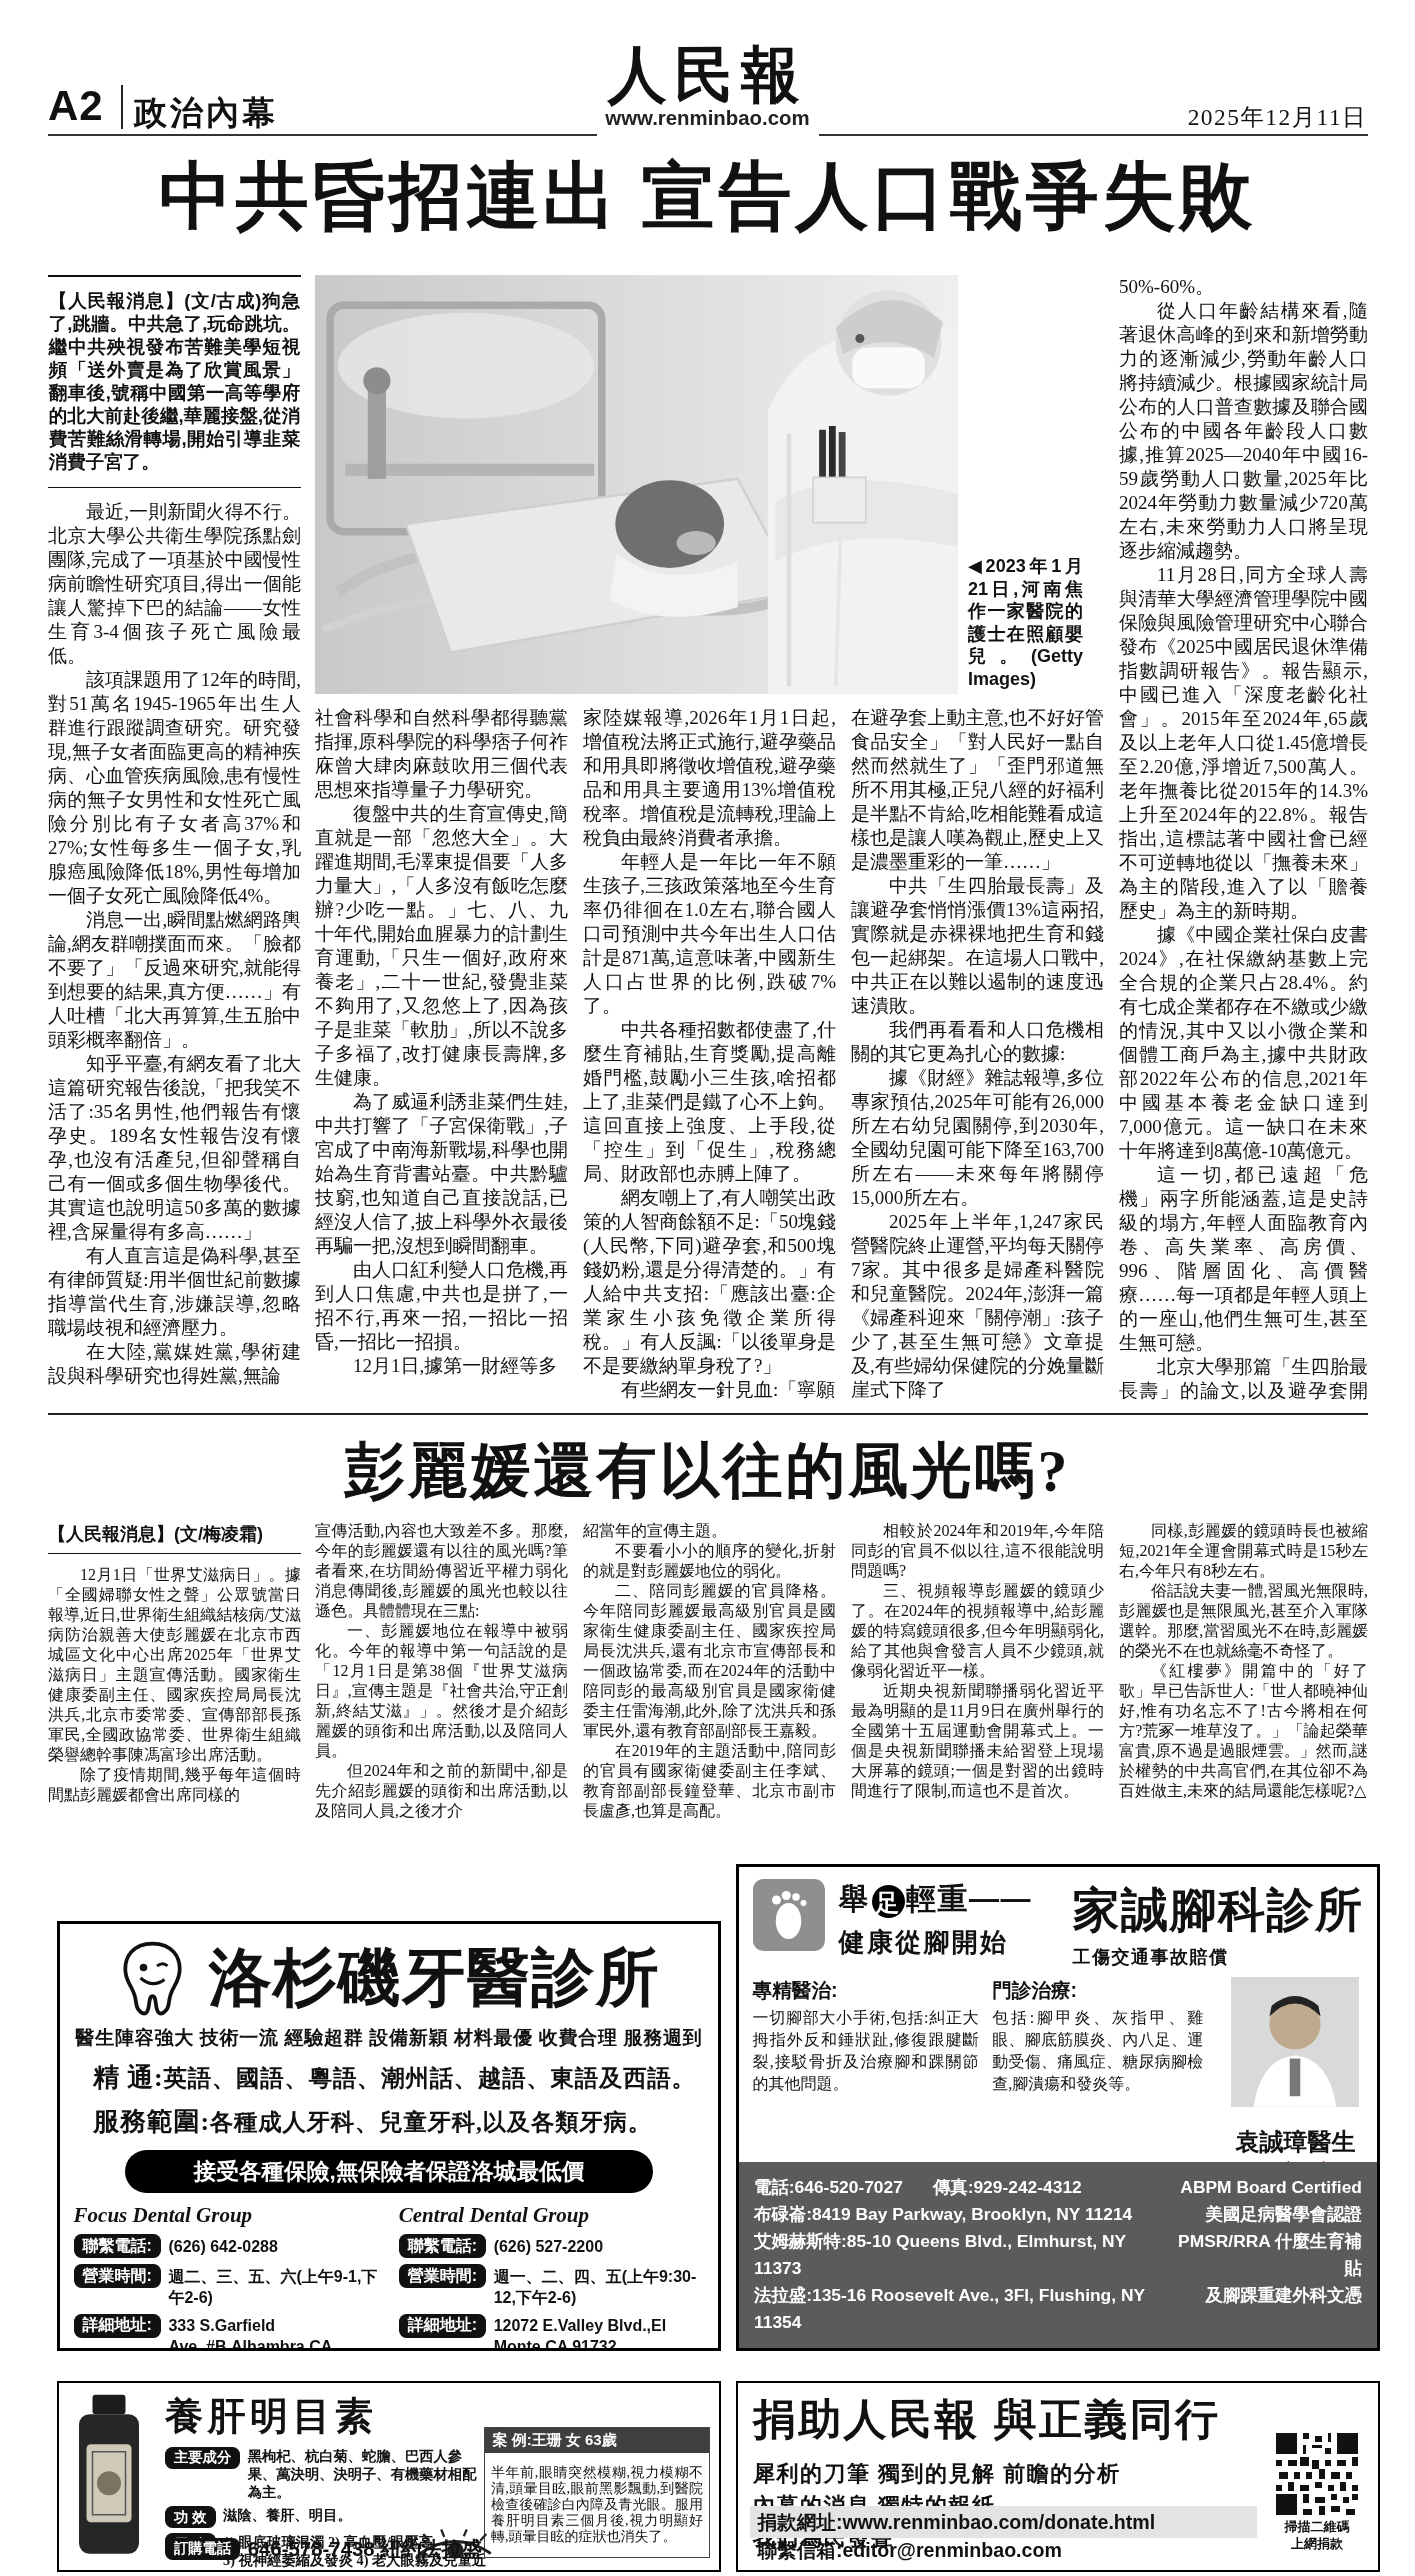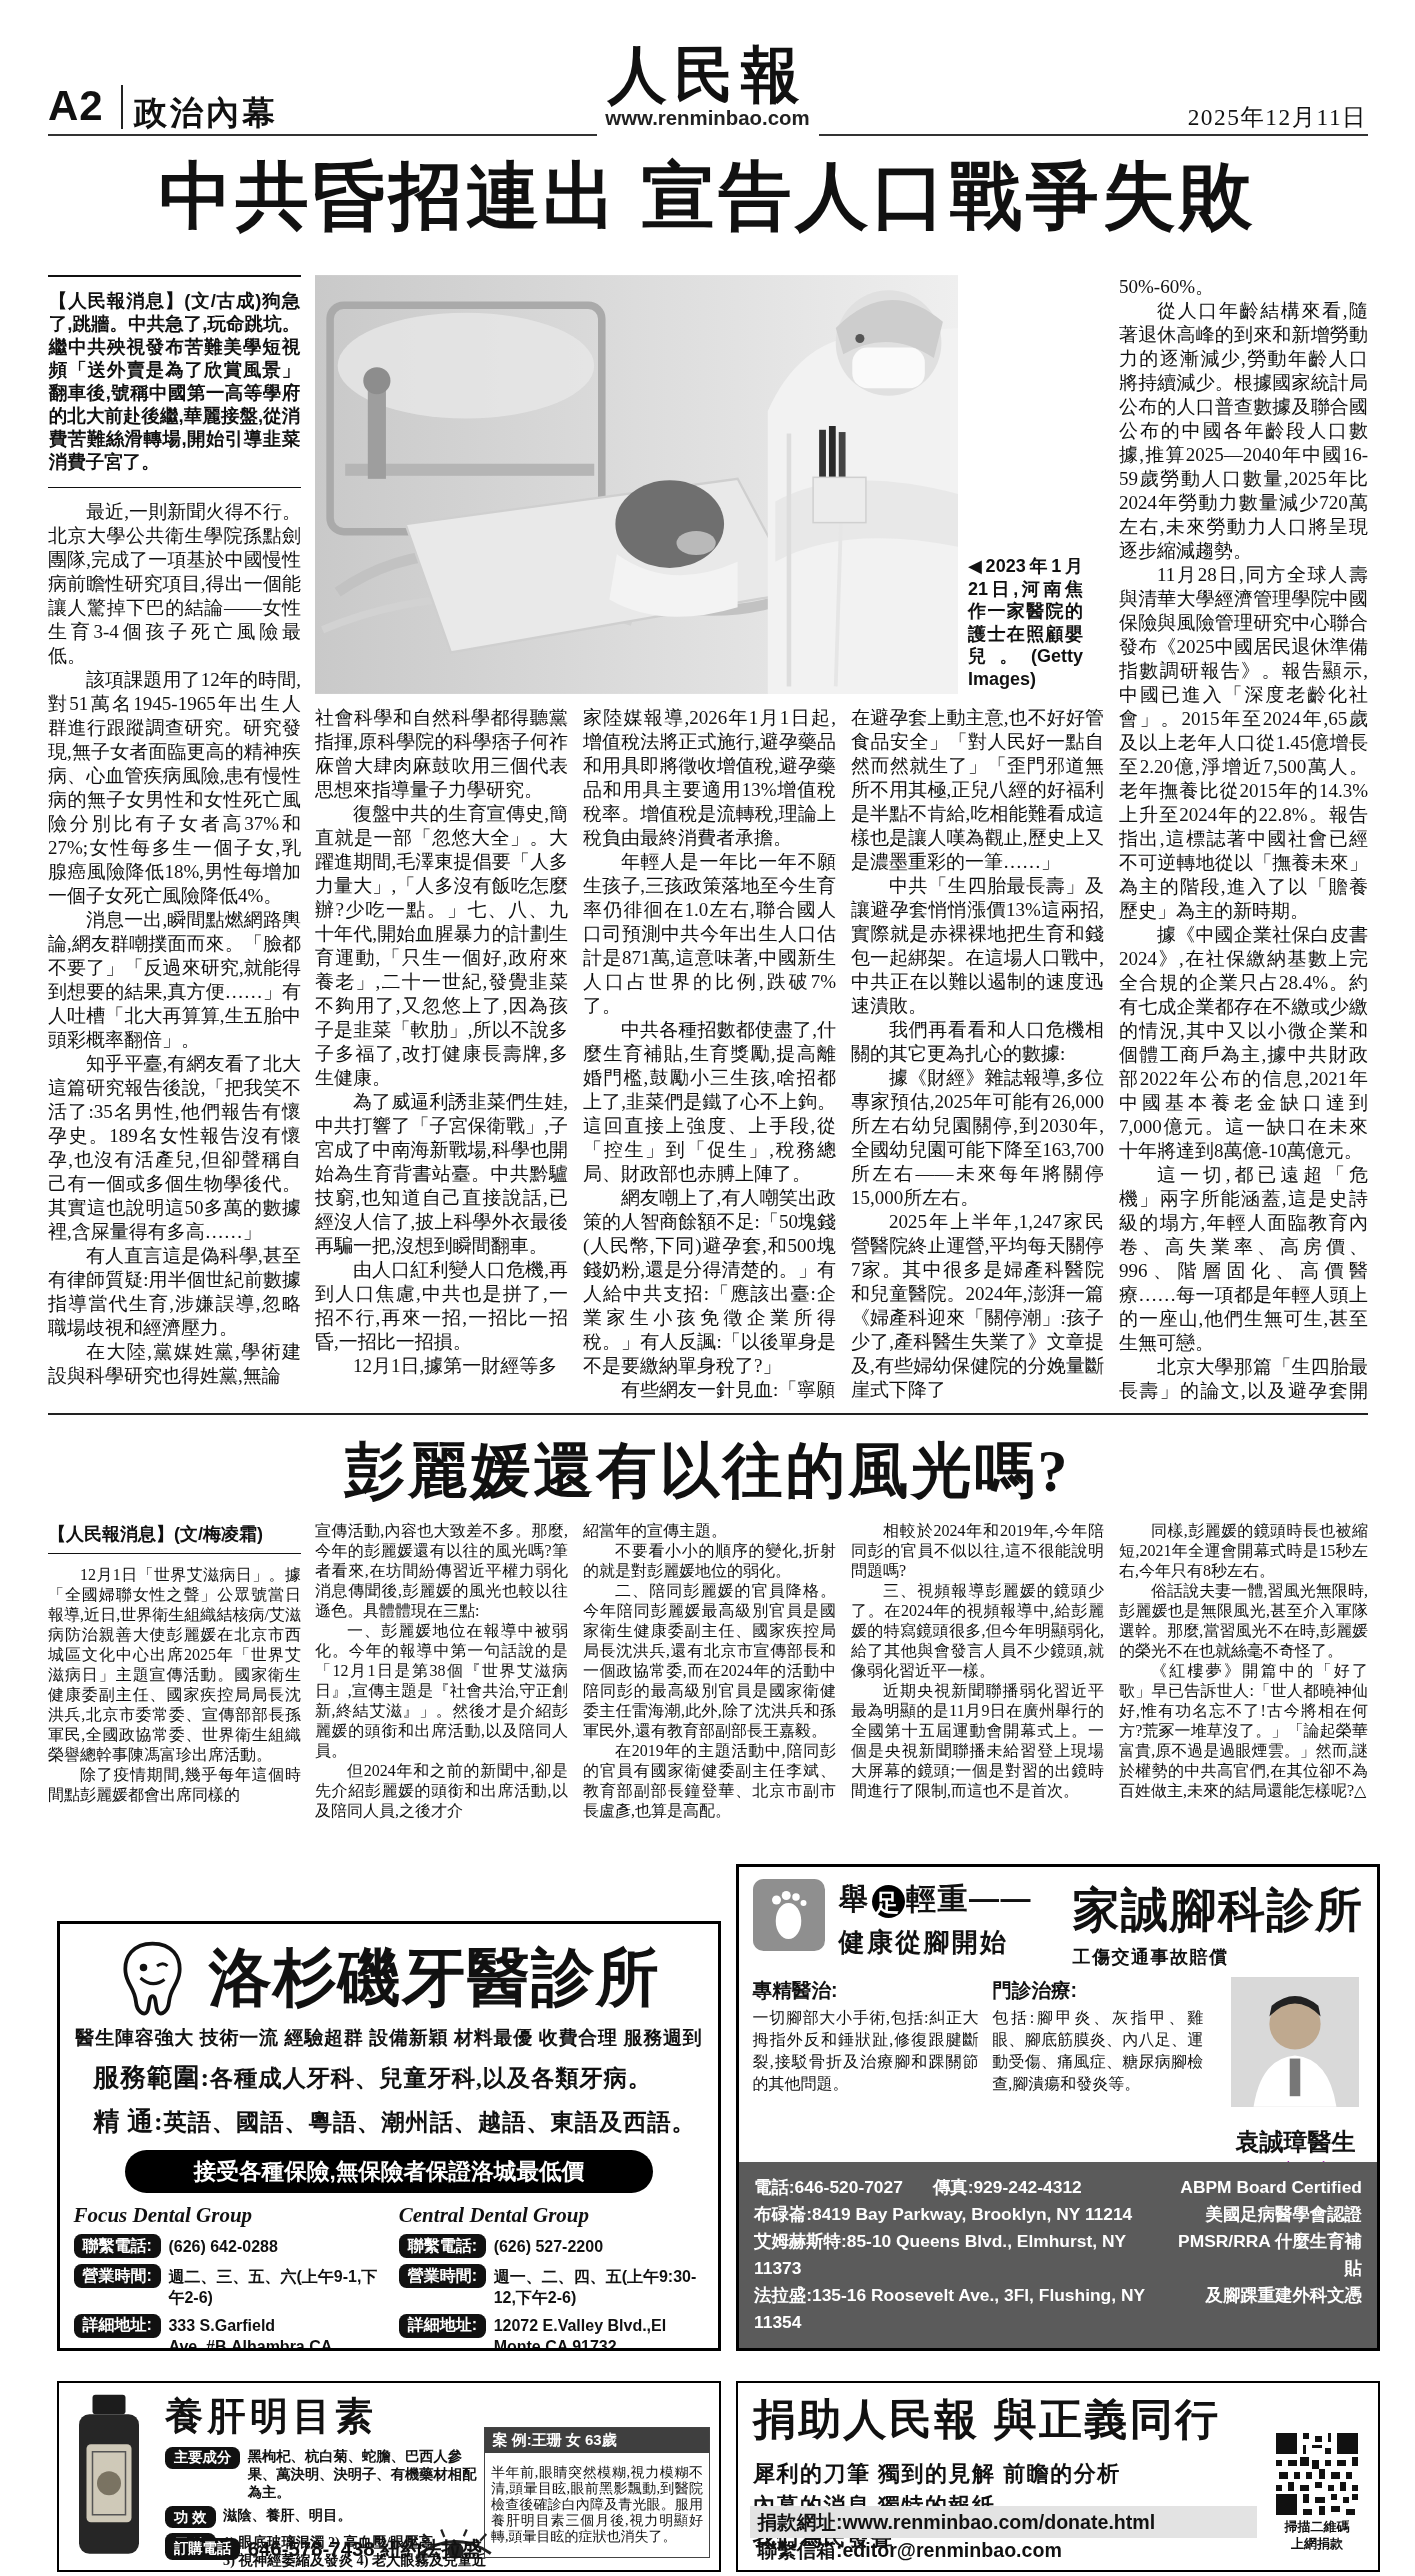--- a/index.html
+++ b/index.html
@@ -198,21 +198,21 @@
     <p>中共各種招數都使盡了,什麼生育補貼,生育獎勵,提高離婚門檻,鼓勵小三生孩,啥招都上了,韭菜們是鐵了心不上鉤。這回直接上強度、上手段,從「控生」到「促生」,稅務總局、財政部也赤膊上陣了。</p>
     <p>網友嘲上了,有人嘲笑出政策的人智商餘額不足:「50塊錢(人民幣,下同)避孕套,和500塊錢奶粉,還是分得清楚的。」有人給中共支招:「應該出臺:企業家生小孩免徵企業所得稅。」有人反諷:「以後單身是不是要繳納單身稅了?」</p>
     <p>有些網友一針見血:「寧願</p>
   </div>
 
   <div class="col a1 low" style="left:851px">
     <p class="cont">在避孕套上動主意,也不好好管食品安全」「對人民好一點自然而然就生了」「歪門邪道無所不用其極,正兒八經的好福利是半點不肯給,吃相能難看成這樣也是讓人嘆為觀止,歷史上又是濃墨重彩的一筆……」</p>
     <p>中共「生四胎最長壽」及讓避孕套悄悄漲價13%這兩招,實際就是赤裸裸地把生育和錢包一起綁架。在這場人口戰中,中共正在以難以遏制的速度迅速潰敗。</p>
     <p>我們再看看和人口危機相關的其它更為扎心的數據:</p>
     <p>據《財經》雜誌報導,多位專家預估,2025年可能有26,000所左右幼兒園關停,到2030年,全國幼兒園可能下降至163,700所左右——未來每年將關停15,000所左右。</p>
-    <p>2025年上半年,1,247家民營醫院終止運營,平均每天關停7家。其中很多是婦產科醫院和兒童醫院。2024年,澎湃一篇《婦產科迎來「關停潮」:孩子少了,產科醫生失業了》文章提及,有些婦幼保健院的分娩量斷崖式下降了</p>
+    <p>2025年上半年,1,247家民營醫院終止運營,平均每天關停7家。其中很多是婦產科醫院和兒童醫院。2024年,澎湃一篇《婦產科迎來「關停潮」:孩子少了,甚至生無可戀》文章提及,有些婦幼保健院的分娩量斷崖式下降了</p>
   </div>
 
   <div class="col a1" style="left:1119px;width:249px">
     <p class="cont">50%-60%。</p>
     <p>從人口年齡結構來看,隨著退休高峰的到來和新增勞動力的逐漸減少,勞動年齡人口將持續減少。根據國家統計局公布的人口普查數據及聯合國公布的中國各年齡段人口數據,推算2025—2040年中國16-59歲勞動人口數量,2025年比2024年勞動力數量減少720萬左右,未來勞動力人口將呈現逐步縮減趨勢。</p>
     <p>11月28日,同方全球人壽與清華大學經濟管理學院中國保險與風險管理研究中心聯合發布《2025中國居民退休準備指數調研報告》。報告顯示,中國已進入「深度老齡化社會」。2015年至2024年,65歲及以上老年人口從1.45億增長至2.20億,淨增近7,500萬人。老年撫養比從2015年的14.3%上升至2024年的22.8%。報告指出,這標誌著中國社會已經不可逆轉地從以「撫養未來」為主的階段,進入了以「贍養歷史」為主的新時期。</p>
     <p>據《中國企業社保白皮書2024》,在社保繳納基數上完全合規的企業只占28.4%。約有七成企業都存在不繳或少繳的情況,其中又以小微企業和個體工商戶為主,據中共財政部2022年公布的信息,2021年中國基本養老金缺口達到7,000億元。這一缺口在未來十年將達到8萬億-10萬億元。</p>
     <p>這一切,都已遠超「危機」兩字所能涵蓋,這是史詩級的塌方,年輕人面臨教育內卷、高失業率、高房價、996、階層固化、高價醫療……每一項都是年輕人頭上的一座山,他們生無可生,甚至生無可戀。</p>
     <p>北京大學那篇「生四胎最長壽」的論文,以及避孕套開徵13%的增值稅,只會成為年輕人諷刺中共謊言的幽默濾鏡和黑色笑話。△</p>
   </div>
@@ -255,22 +255,22 @@
     <div class="dental-titlerow">
       <svg width="69" height="78" viewBox="0 0 92 104">
         <path d="M46 6 C 20 6 8 24 10 44 C 12 62 22 64 24 84 C 25 96 34 102 38 98 C 43 93 40 76 46 76 C 52 76 49 93 54 98 C 58 102 67 96 68 84 C 70 64 80 62 82 44 C 84 24 72 6 46 6 Z" fill="#fff" stroke="#111" stroke-width="5"></path>
         <circle cx="34" cy="38" r="5" fill="#111"></circle>
         <path d="M52 36 q 8 -6 14 0" stroke="#111" stroke-width="4" fill="none"></path>
         <path d="M30 52 q 16 14 32 2" stroke="#111" stroke-width="4" fill="none"></path>
       </svg>
       <div class="dental-title">洛杉磯牙醫診所</div>
     </div>
     <div class="dental-tagline">醫生陣容強大 技術一流 經驗超群 設備新穎 材料最優 收費合理 服務週到</div>
+    <div class="dental-line"><span class="lbl">精 通:</span><span>英語、國語、粵語、潮州話、越語、東語及西語。</span></div>
     <div class="dental-line"><span class="lbl">服務範圍:</span><span>各種成人牙科、兒童牙科,以及各類牙病。</span></div>
-    <div class="dental-line"><span class="lbl">精 通:</span><span>英語、國語、粵語、潮州話、越語、東語及西語。</span></div>
     <div class="dental-insurance">接受各種保險,無保險者保證洛城最低價</div>
     <div class="dental-groups">
       <div class="dgroup">
         <div class="dgroup-name">Focus Dental Group</div>
         <div class="drow">
             <span class="pill">聯繫電話:</span>
             <span class="val">(626) 642-0288</span>
           </div>
         <div class="drow">
             <span class="pill">營業時間:</span>

